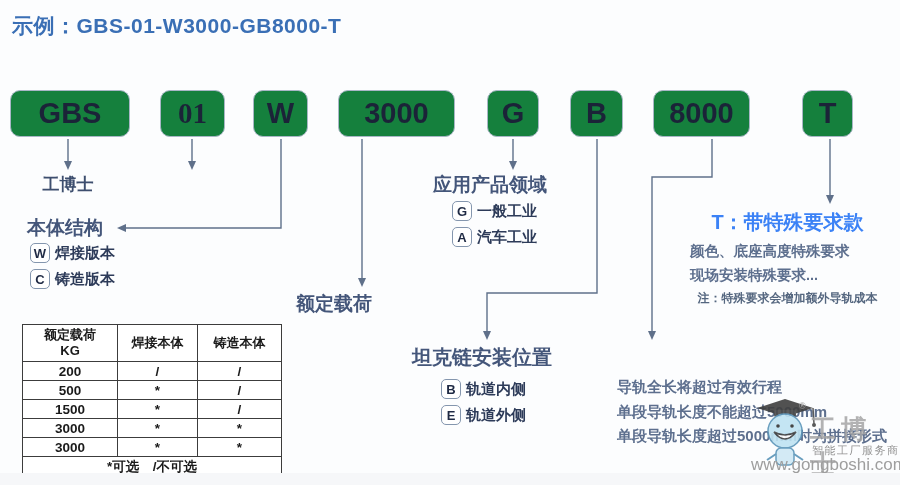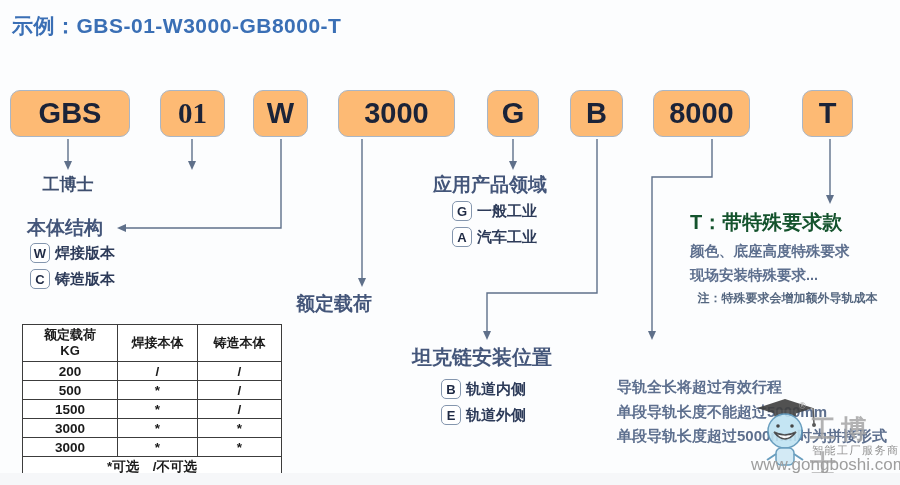--- a/index.html
+++ b/index.html
@@ -8,41 +8,41 @@
     background:#fcfdfe; overflow:hidden;
     font-family:"Liberation Sans", sans-serif;
   }
   .bottom-band { position:absolute; left:0; bottom:0; width:900px; height:12px; background:#f6f7f9; }
   .page-title {
     position:absolute; left:12px; top:12px;
     font-size:21px; font-weight:bold; color:#3a6fb5; letter-spacing:0.5px;
   }
   .codebox {
     position:absolute; top:90px; height:47px; box-sizing:border-box;
-    background:#fdba74; border:1.6px solid #a9b6c6; border-radius:10px;
+    background:#15803d; border:1.6px solid #a9b6c6; border-radius:10px;
     display:flex; align-items:center; justify-content:center;
     font-size:29px; font-weight:bold; color:#1b2338;
   }
   .b1{left:10px;width:120px;} .b2{left:160px;width:65px;font-family:Liberation Serif, serif;} .b3{left:253px;width:55px;}
   .b4{left:338px;width:117px;} .b5{left:487px;width:52px;} .b6{left:570px;width:53px;}
   .b7{left:653px;width:97px;} .b8{left:802px;width:51px;}
   .lines { position:absolute; left:0; top:0; }
   .lbl { position:absolute; font-weight:bold; color:#3d4e6e; font-size:17px; text-align:center; }
   .sec { position:absolute; font-weight:bold; color:#44567a; }
   .item { position:absolute; display:flex; align-items:center; gap:5px; }
   .lboxchar {
     width:20px; height:20px; box-sizing:border-box; background:#fff;
     border:1.5px solid #8496ae; border-radius:5px;
     display:flex; align-items:center; justify-content:center;
     font-size:13px; font-weight:bold; color:#1f2a44;
   }
   .itext { font-size:15px; font-weight:bold; color:#2d3b59; }
   .note { position:absolute; font-size:15px; font-weight:bold; color:#5d6f8e; }
-  .special-title { position:absolute; left:690px; width:195px; top:209px; text-align:left;
-    font-size:20px; font-weight:bold; color:#14532d; }
+  .special-title { position:absolute; left:690px; width:195px; top:209px; text-align:center;
+    font-size:20px; font-weight:bold; color:#3b82f6; }
   .special-note { position:absolute; left:690px; width:195px; 
     font-size:14.5px; font-weight:bold; color:#5d6f8e; }
   .special-foot { position:absolute; left:690px; width:195px; top:290px; text-align:center;
     font-size:12px; font-weight:bold; color:#54667f; }
   table.load {
     position:absolute; left:22px; top:324px;
     border-collapse:collapse; table-layout:fixed; background:#fff;
     font-family:"Liberation Sans", sans-serif;
   }
   table.load td, table.load th {

